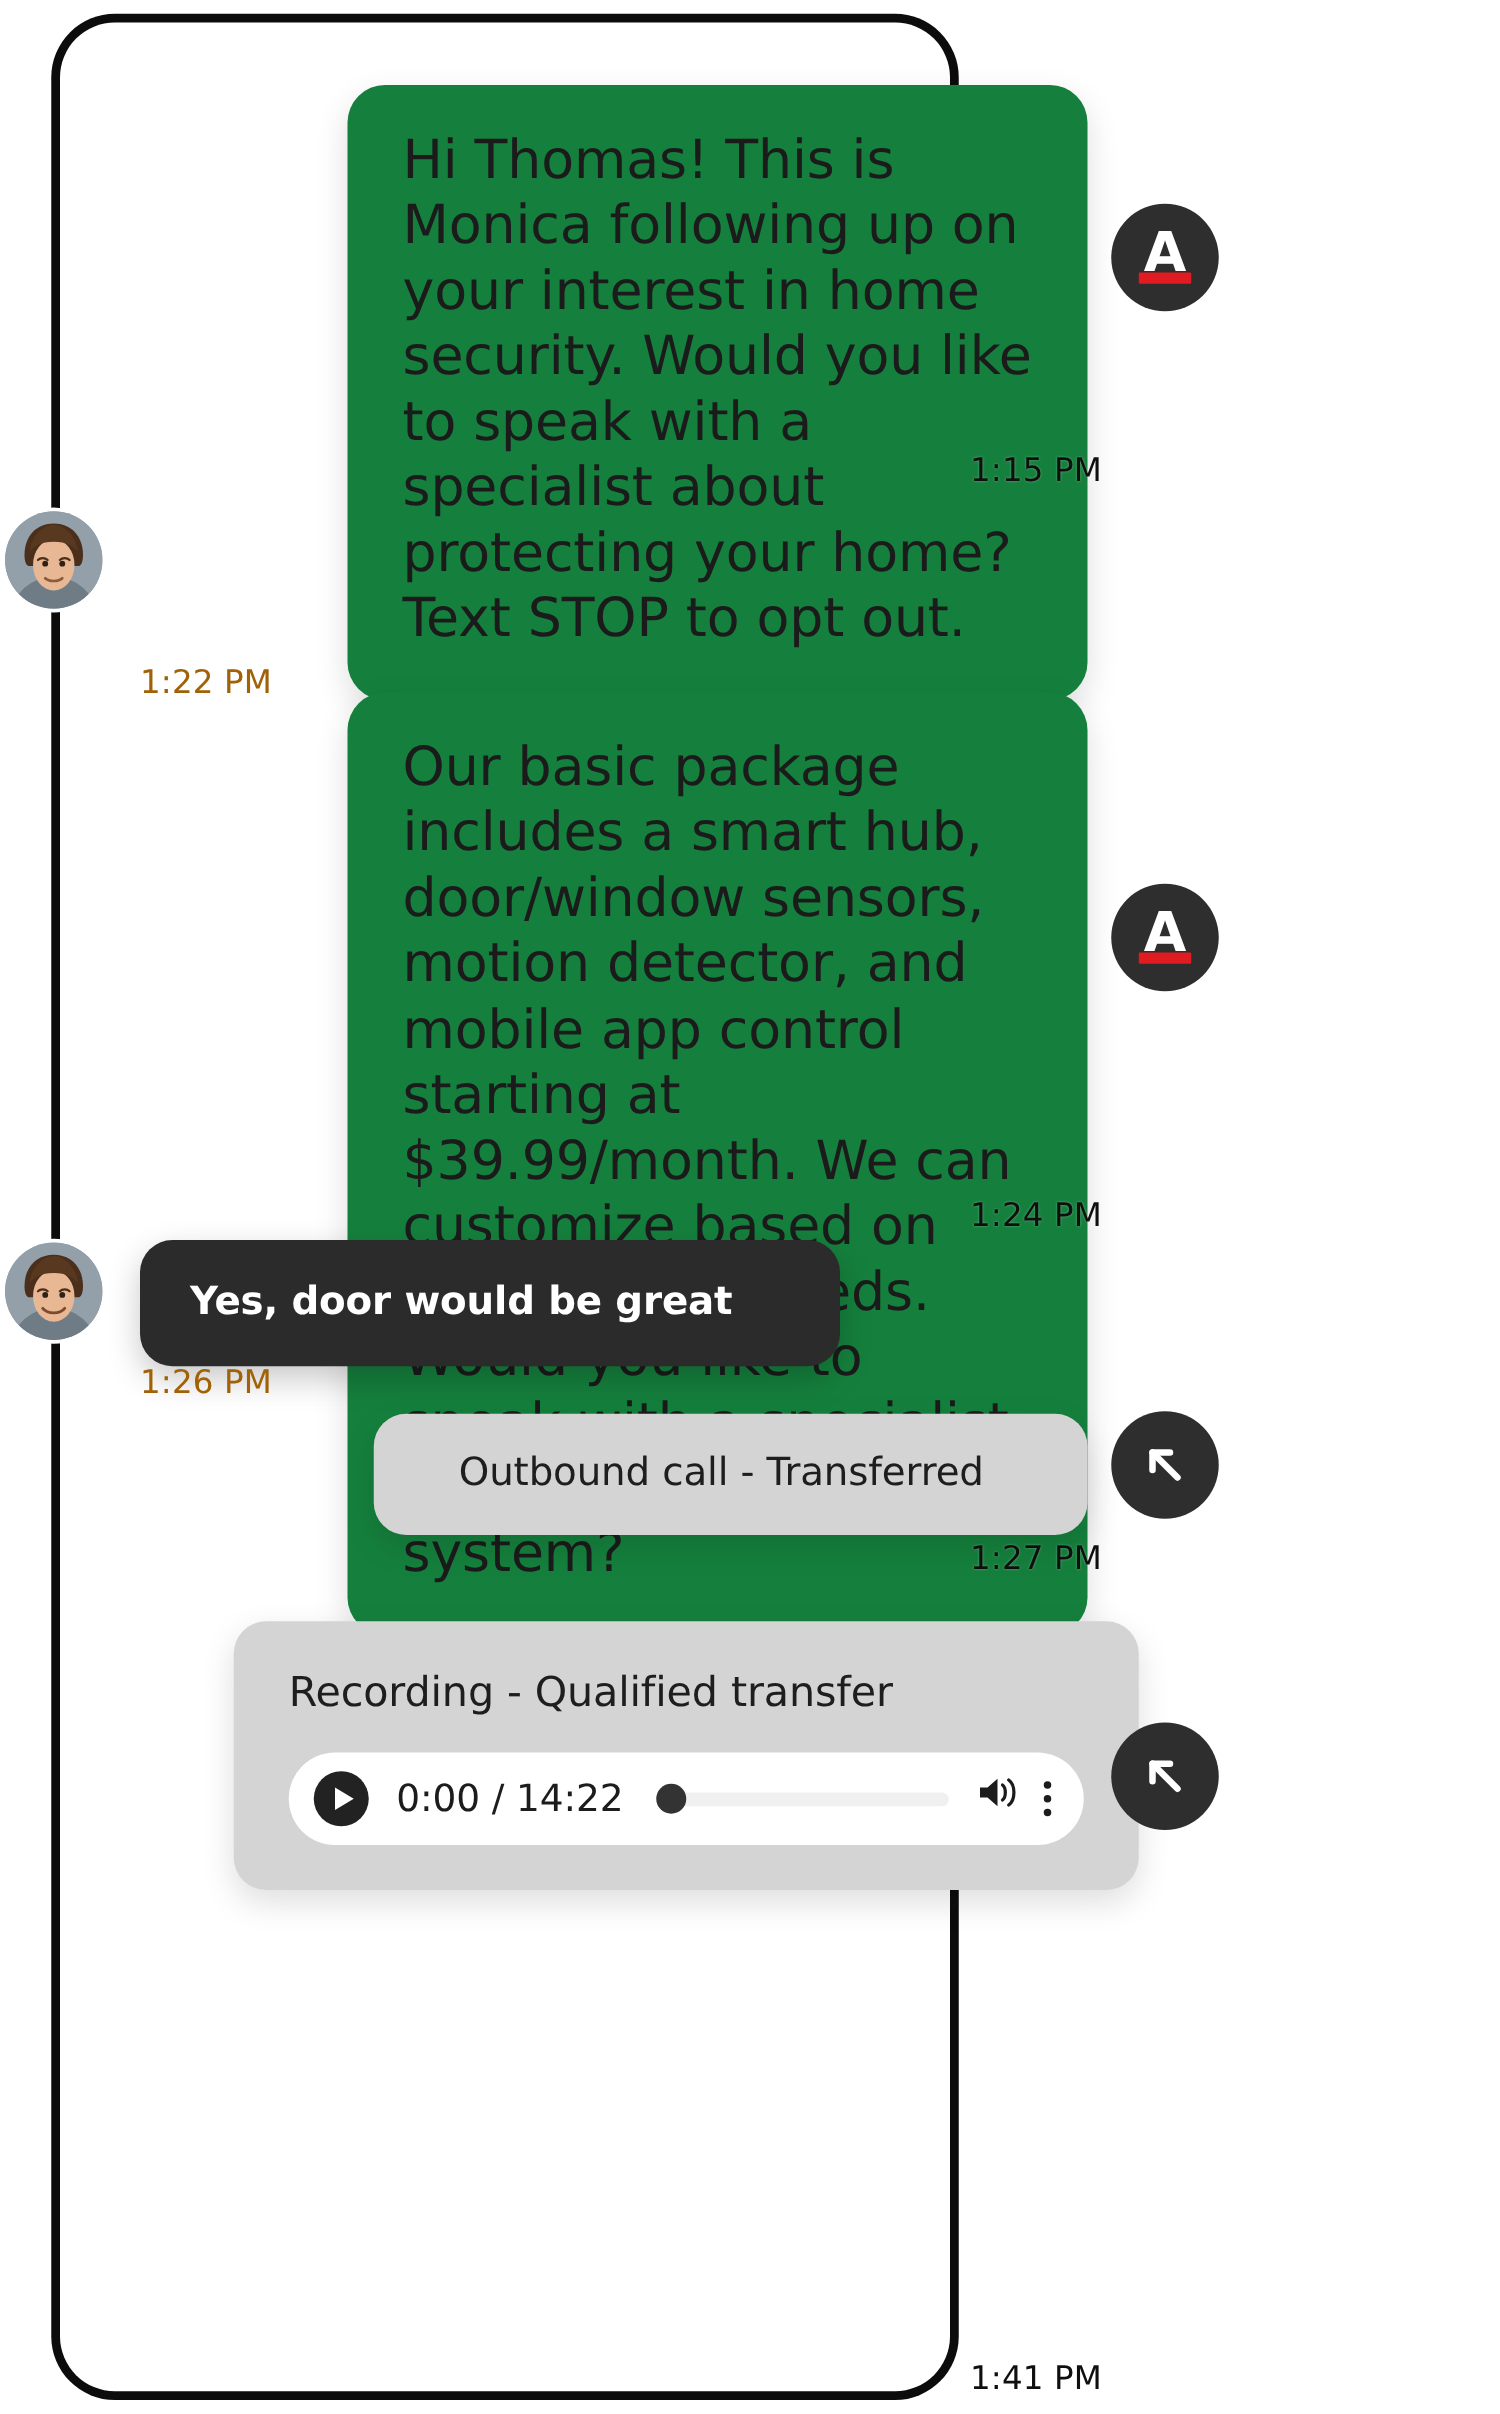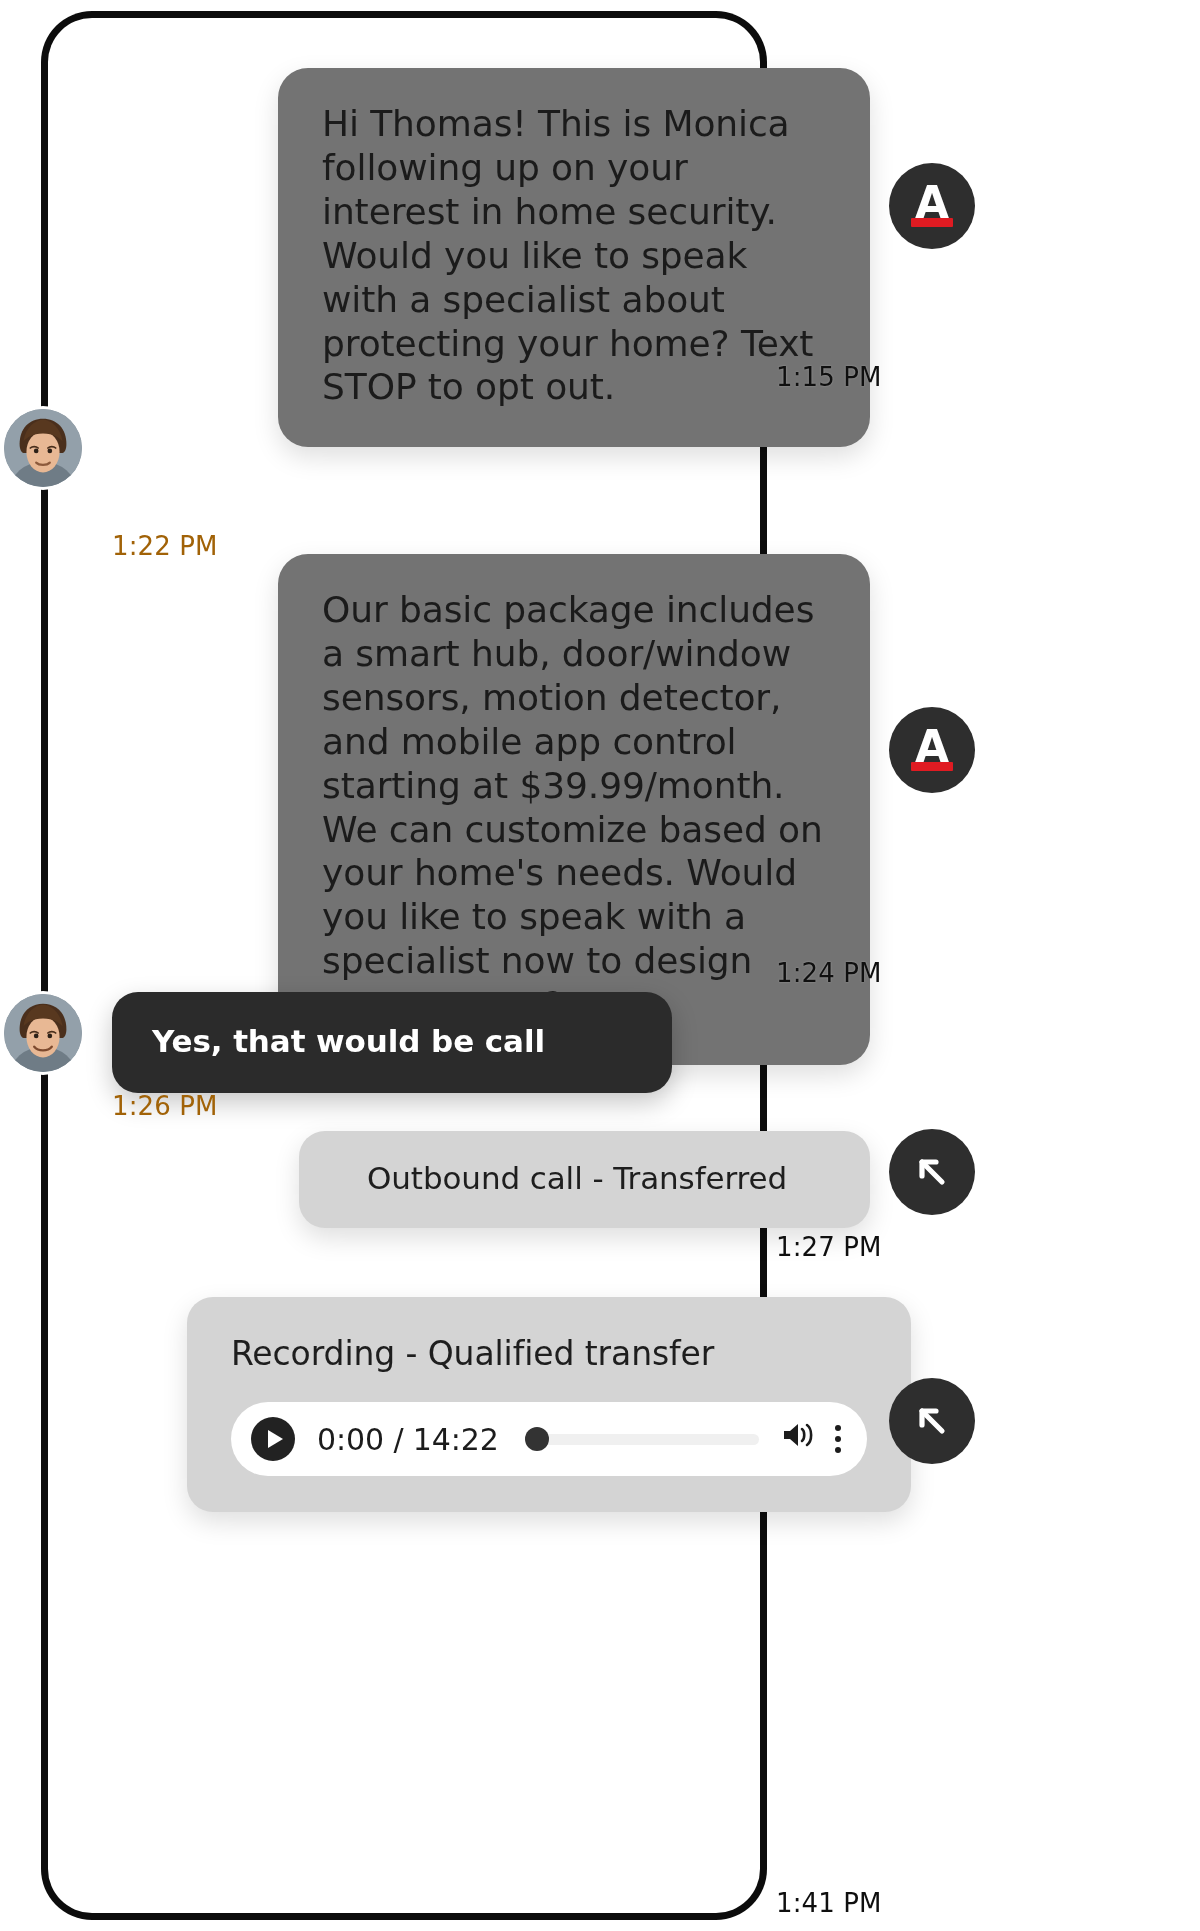--- a/index.html
+++ b/index.html
@@ -37,26 +37,26 @@
     height: 1931px;
     z-index: 3;
   }
 
   .msg-row {
     position: absolute;
   }
 
   
   .bubble-agent {
-    background: #737373;
+    background: #15803d;
     border-radius: 30px;
     padding: 34px 44px 38px 44px;
     box-sizing: border-box;
     color: #1b1b1b;
-    font-size: 36px;
+    font-size: 43px;
     line-height: 1.22;
     font-weight: 400;
     box-shadow: 0 10px 26px rgba(0,0,0,0.13);
     letter-spacing: -0.1px;
   }
 
   
   .bubble-user {
     background: #2b2b2b;
     border-radius: 26px;
@@ -263,21 +263,21 @@
         <path d="M20 33c2-14 12-22 20-22s18 8 20 22c-4-4-9-8-20-8s-16 4-20 8z" fill="#58381f"></path>
         <circle cx="33" cy="43" r="2.4" fill="#2d2118"></circle>
         <circle cx="47" cy="43" r="2.4" fill="#2d2118"></circle>
         <path d="M31 54c4 5 14 5 18 0" stroke="#7d4a2e" stroke-width="2.4" fill="none" stroke-linecap="round"></path>
         <path d="M27 40c2-2 6-2 8 0" stroke="#4a2f1c" stroke-width="1.8" fill="none" stroke-linecap="round"></path>
         <path d="M45 40c2-2 6-2 8 0" stroke="#4a2f1c" stroke-width="1.8" fill="none" stroke-linecap="round"></path>
       </g>
     </svg>
   </div>
   <div class="msg-row" style="left:112px; top:992px; width:560px;">
-    <div class="bubble-user">Yes, that would be call</div>
+    <div class="bubble-user">Yes, door would be great</div>
   </div>
   <div class="ts-left" style="left:112px; top:1091px;">1:26 PM</div>
 
   <div class="msg-row" style="left:299px; top:1131px; width:571px;">
     <div class="bubble-event">Outbound call - Transferred</div>
   </div>
   <div class="ts-right" style="left:776px; top:1232px;">1:27 PM</div>
   <div class="badge" style="left:889px; top:1129px;">
     <svg width="46" height="46" viewBox="0 0 46 46" xmlns="http://www.w3.org/2000/svg" aria-hidden="true">
       <g stroke="#ffffff" stroke-width="5.2" stroke-linecap="round" stroke-linejoin="round" fill="none">

